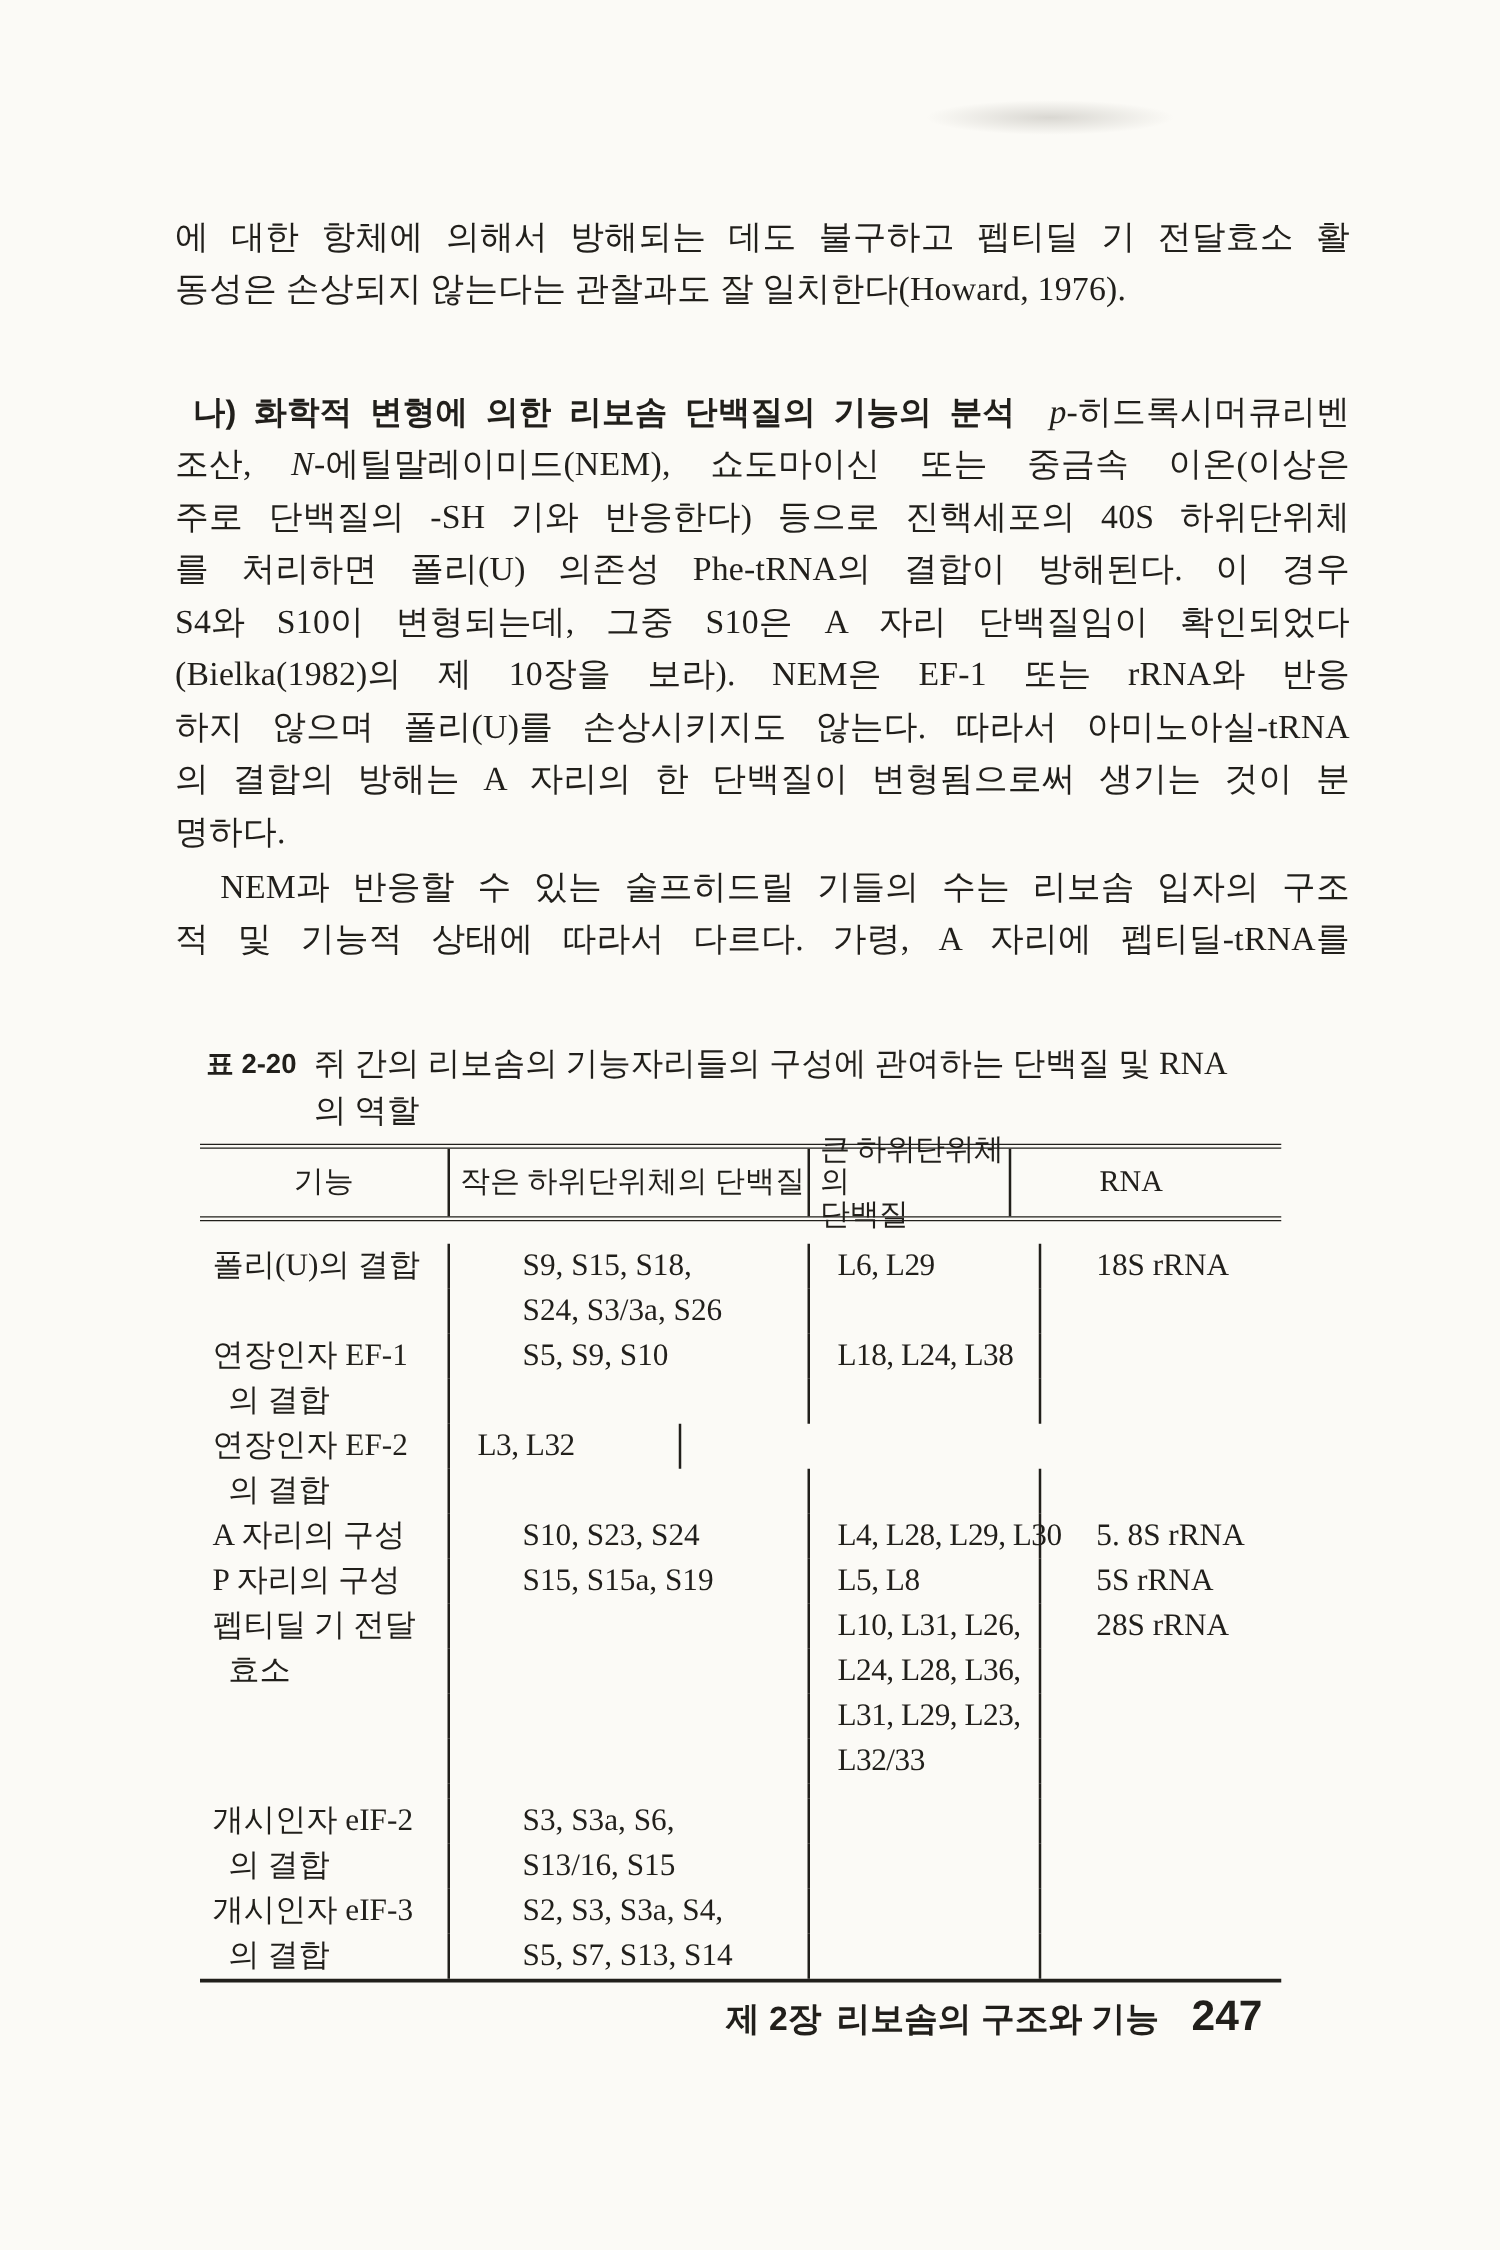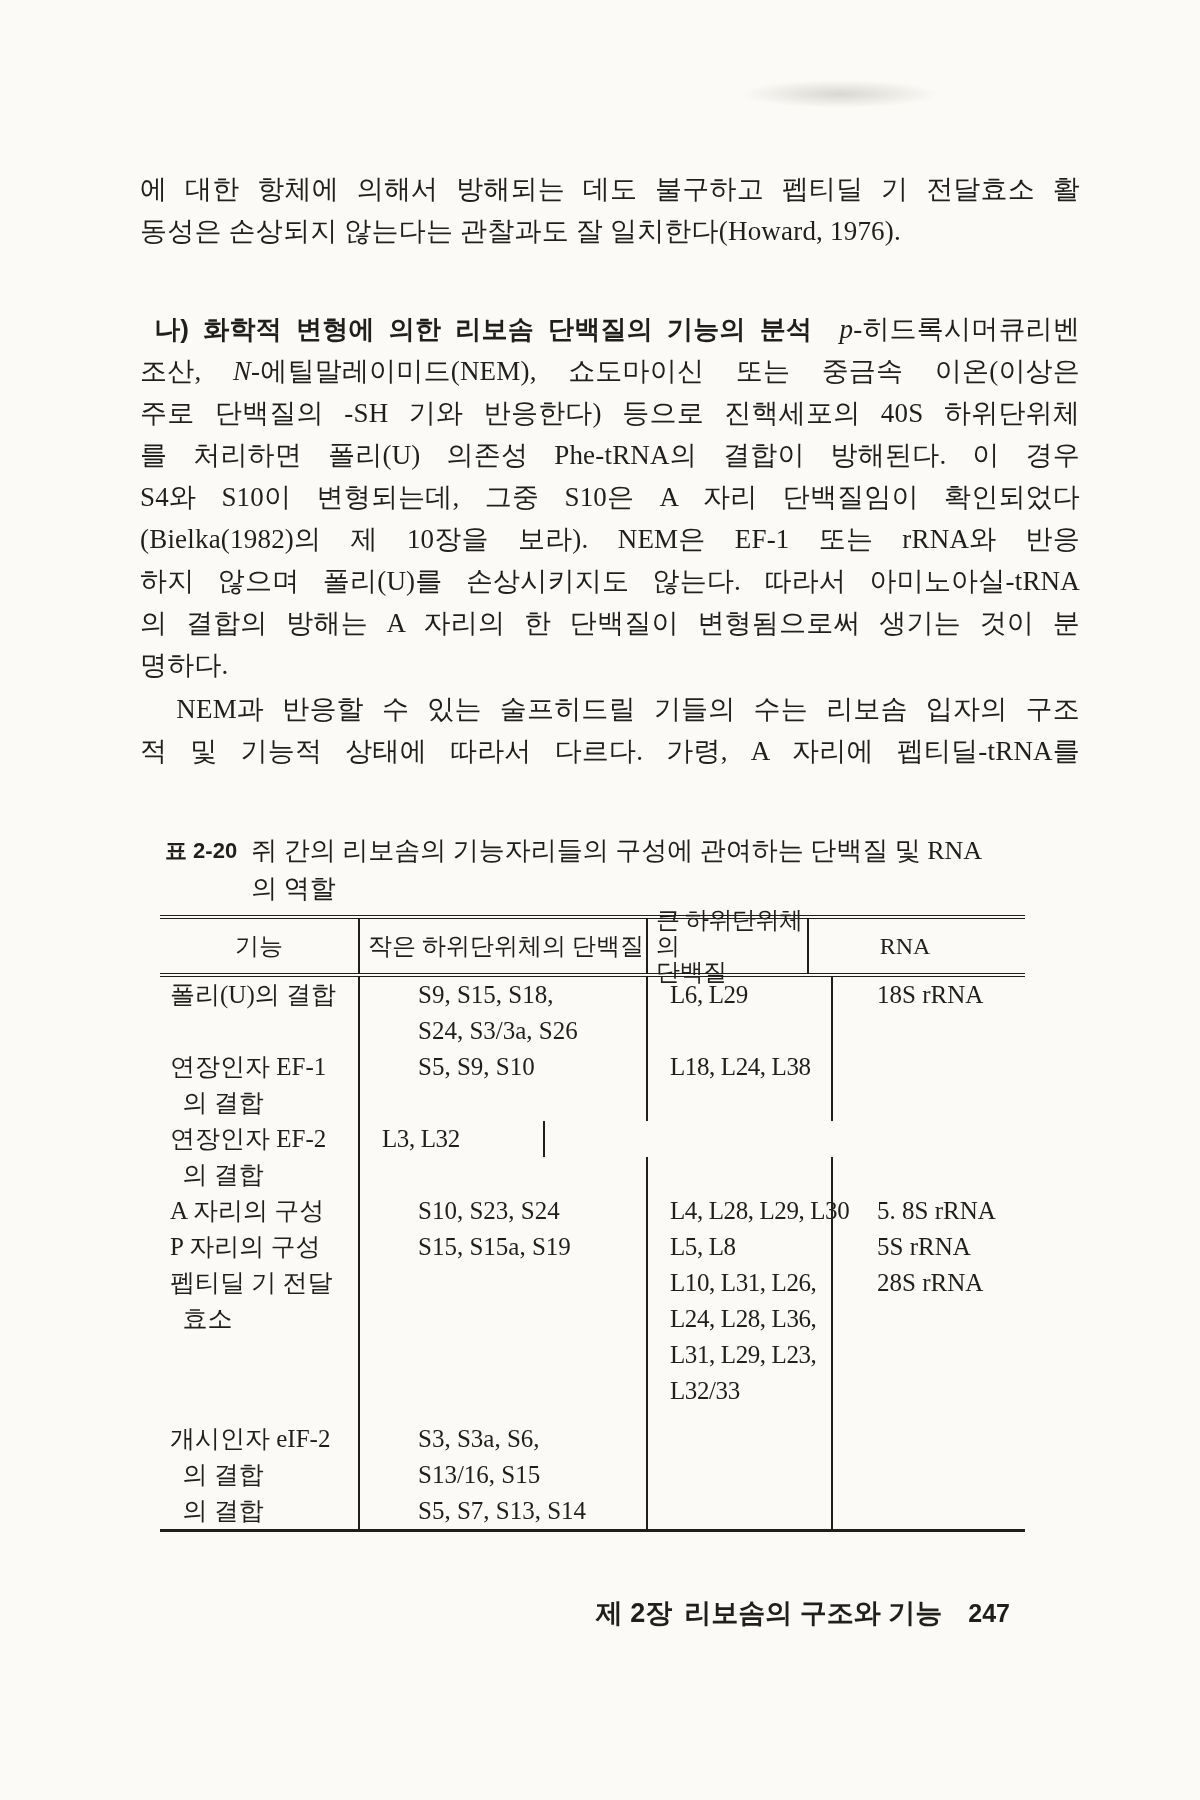--- a/index.html
+++ b/index.html
@@ -61,41 +61,41 @@
   .hcell{
     box-sizing:border-box;height:100%;
     display:flex;align-items:center;
     white-space:pre-line;
     line-height:26px;
   }
   .h0{width:200px;justify-content:center;border-right:2px solid var(--ink);}
   .h1{width:288px;padding-left:8px;border-right:2px solid var(--ink);}
   .h2{width:161px;padding-left:8px;border-right:2px solid var(--ink);letter-spacing:-0.5px;}
   .h3{width:192px;justify-content:center;}
-  .tbody{border-bottom:3px solid var(--ink);}
+  .tbody{border-bottom:3px solid var(--ink);margin-top:18px;}
   .trow{display:flex;height:36px;}
   .trow.gap{height:12px;}
   .cell{
     box-sizing:border-box;height:100%;
     font-size:25px;line-height:36px;
     white-space:pre;overflow:visible;
   }
   .c0{width:200px;padding-left:10px;border-right:2px solid var(--ink);}
   .c1{width:288px;padding-left:58px;border-right:2px solid var(--ink);}
   .c2{width:185px;padding-left:22px;border-right:2px solid var(--ink);letter-spacing:-0.4px;}
   .c3{width:192px;padding-left:44px;}
   
   .footer{
     position:absolute;top:1596px;right:190px;
     display:flex;align-items:baseline;
     font-size:27px;line-height:34px;
   }
   .fch{margin-right:12px;}
   .fti{margin-right:26px;}
-  .fpg{font-size:25px;}
+  .fpg{font-size:34px;}
 </style>
 </head>
 <body>
 
 <div class="page">
 
   <div class="smudge"></div>
 
   <div class="para p1">
       <div class="pline"><span>에 대한 항체에 의해서 방해되는 데도 불구하고 펩티딜 기 전달효소 활</span></div>
@@ -219,20 +219,26 @@
           <div class="cell c2"></div>
           <div class="cell c3"></div>
         </div>
         <div class="trow">
           <div class="cell c0">&nbsp;&nbsp;의 결합</div>
           <div class="cell c1">S13/16, S15</div>
           <div class="cell c2"></div>
           <div class="cell c3"></div>
         </div>
         <div class="trow">
+          <div class="cell c0">개시인자 eIF-3</div>
+          <div class="cell c1">S2, S3, S3a, S4,</div>
+          <div class="cell c2"></div>
+          <div class="cell c3"></div>
+        </div>
+        <div class="trow">
           <div class="cell c0">&nbsp;&nbsp;의 결합</div>
           <div class="cell c1">S5, S7, S13, S14</div>
           <div class="cell c2"></div>
           <div class="cell c3"></div>
         </div>
       </div>
   </div>
 
   <div class="footer">
     <span class="fch">제 2장</span>

